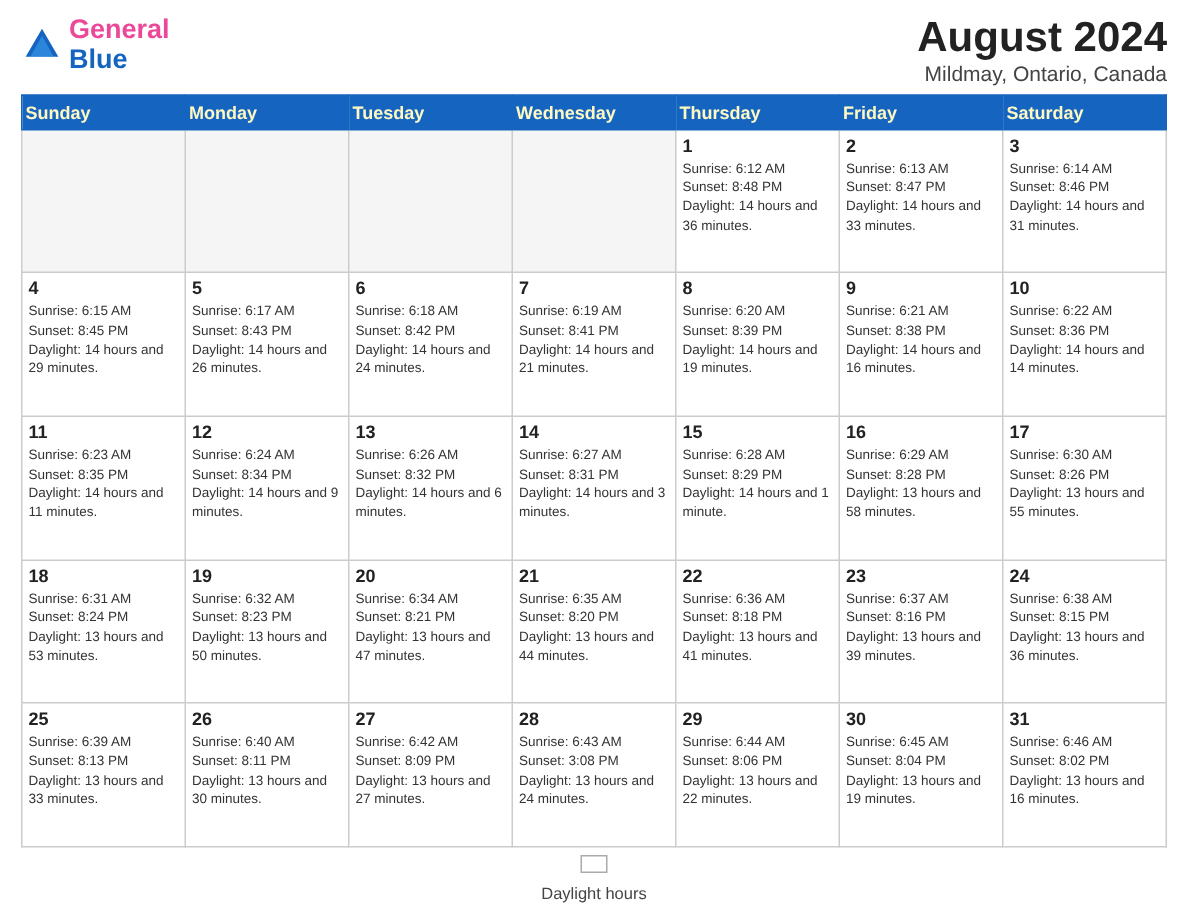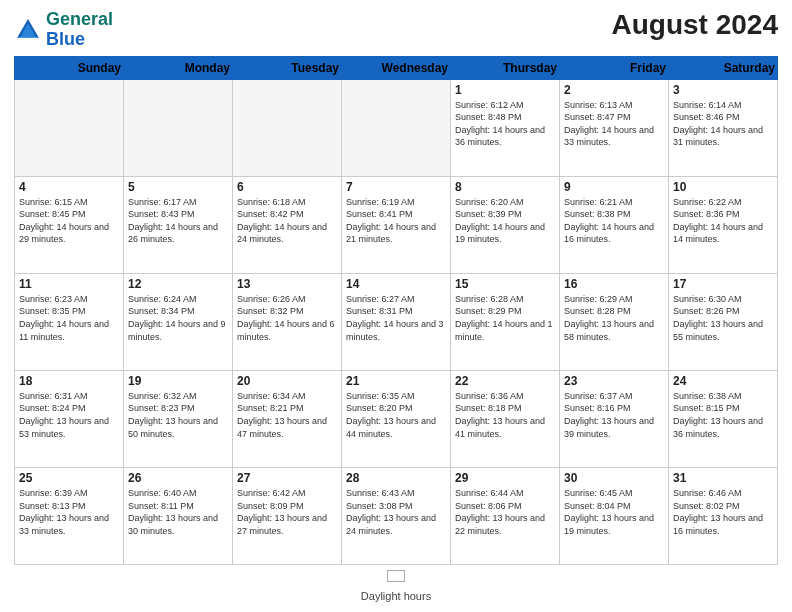--- a/index.html
+++ b/index.html
@@ -26,21 +26,21 @@
     .logo {
       display: flex;
       align-items: center;
       gap: 4px;
     }
     .logo-text {
       font-size: 18px;
       font-weight: bold;
       line-height: 1.1;
     }
-    .logo-text .general { color: #0f766e; }
+    .logo-text .general { color: #ec4899; }
     .logo-text .blue { color: #1565c0; }
     .logo-icon {
       width: 28px;
       height: 28px;
     }
     .title-block {
       text-align: right;
     }
     .month-title {
       font-size: 28px;
@@ -54,22 +54,22 @@
     }
     .calendar {
       flex: 1;
       border: 1px solid #ccc;
       border-collapse: collapse;
       width: 100%;
       table-layout: fixed;
     }
     .calendar th {
       background: #1565c0;
-      color: #000000;
-      text-align: right;
+      color: #fef9c3;
+      text-align: left;
       font-size: 12px;
       font-weight: bold;
       padding: 4px 2px;
       border: 1px solid #1565c0;
     }
     .calendar td {
       border: 1px solid #ccc;
       vertical-align: top;
       padding: 3px 4px;
       font-size: 9.5px;
@@ -119,20 +119,21 @@
         <polygon points="18,4 32,28 4,28" fill="#1565c0"></polygon>
         <polygon points="18,10 28,28 8,28" fill="#42a5f5" opacity="0.5"></polygon>
       </svg>
       <div class="logo-text">
         <div><span class="general">General</span></div>
         <div><span class="blue">Blue</span></div>
       </div>
     </div>
     <div class="title-block">
       <div class="month-title">August 2024</div>
+      <div class="subtitle">Mildmay, Ontario, Canada</div>
     </div>
   </div>
 
   <table class="calendar">
     <thead>
       <tr>
 
       <th>Sunday</th>
           <th>Monday</th>
           <th>Tuesday</th>

